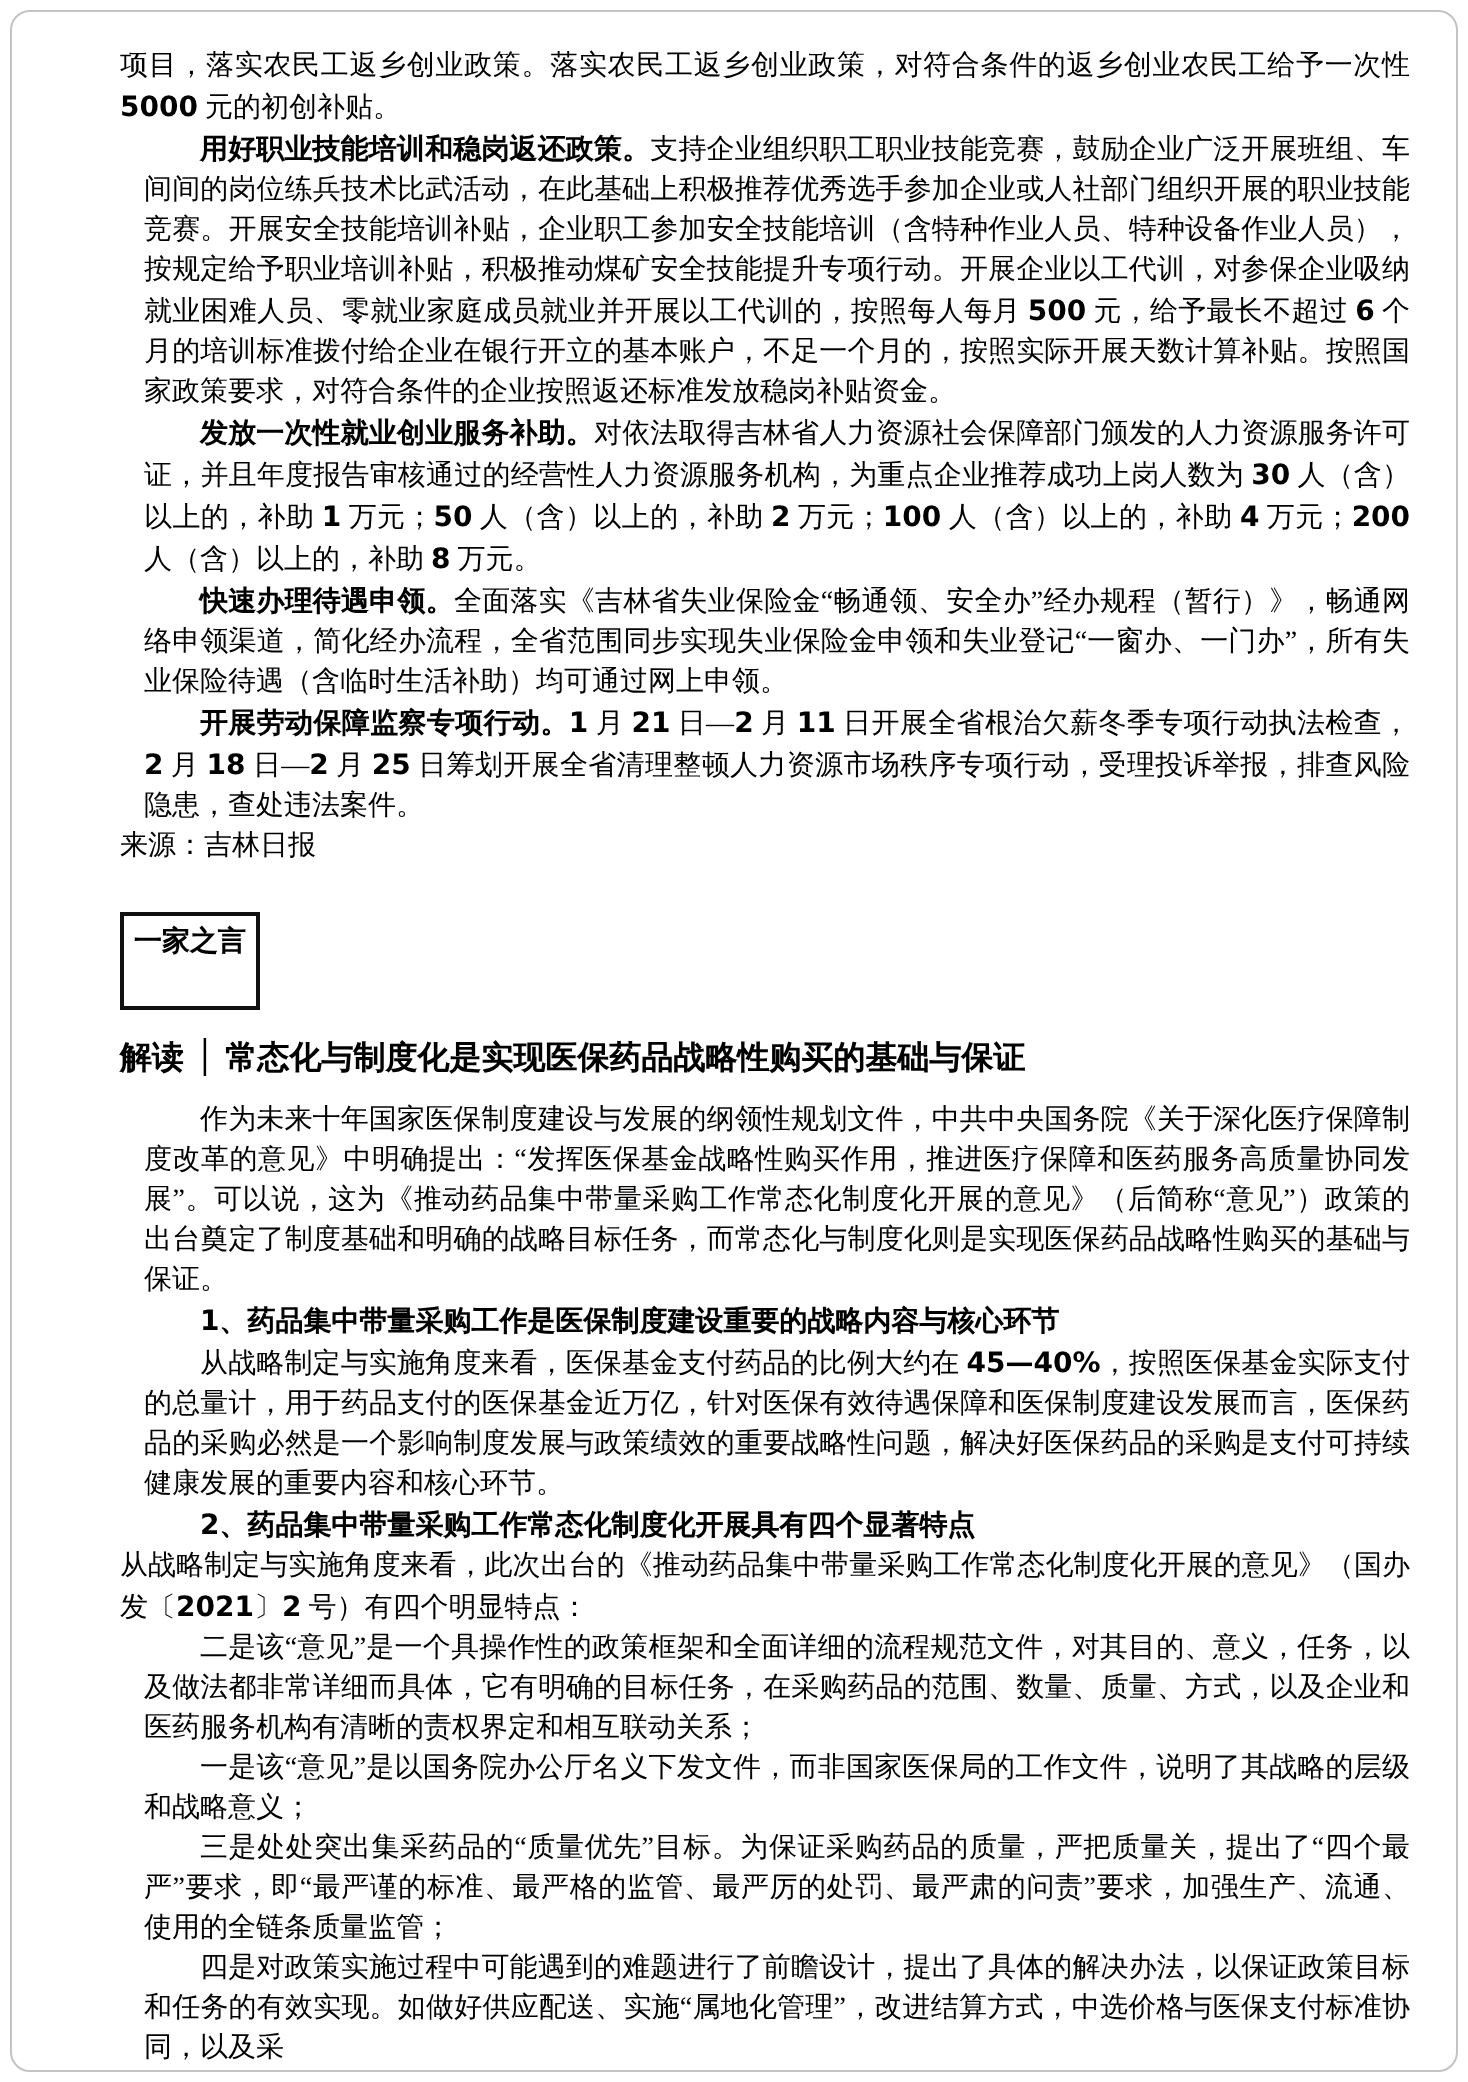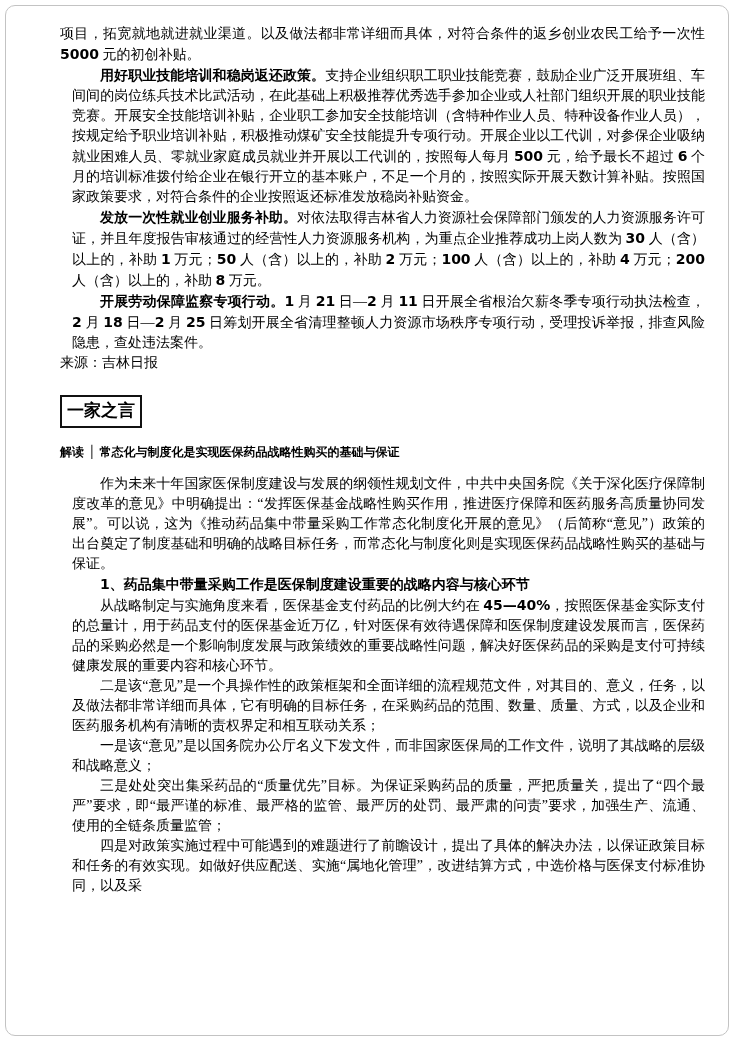--- a/index.html
+++ b/index.html
@@ -27,42 +27,45 @@
   .para.right { text-align:left; text-indent:0; }
   .run { font-family:inherit; }
   .lead, .bnum, .heading .run {
     font-weight:bold;
     font-family:"DejaVu Sans","Liberation Sans",sans-serif;
   }
   .boxed-row { margin:22px 0 12px 0; }
   .boxed {
     display:inline-block;
     border:2px solid #111;
-    padding:1px 5px 4px 5px;
+    padding:1px 5px 20px 5px;
     font-family:"DejaVu Sans","Liberation Sans",sans-serif;
-    font-weight:bold; font-size:17px; line-height:24px;
+    font-weight:bold; font-size:14px; line-height:24px;
   }
   .article-title {
     margin:0 0 10px 0;
     font-family:"DejaVu Sans","Liberation Sans",sans-serif;
-    font-weight:bold; font-size:12px; line-height:24px;
+    font-weight:bold; font-size:16px; line-height:24px;
   }
 </style>
 </head>
 <body>
 
 <div class="page-frame"></div>
 <div class="content">
-    <div class="para"><span class="run">项目，拓宽就地就进就业渠道。以及做法都非常详细而具体，对符合条件的返乡创业农民工给予一次性 </span><span class="run bnum">5000</span><span class="run"> 元的初创补贴。</span></div>
+    <div class="para"><span class="run">项目，落实农民工返乡创业政策。落实农民工返乡创业政策，对符合条件的返乡创业农民工给予一次性 </span><span class="run bnum">5000</span><span class="run"> 元的初创补贴。</span></div>
     <div class="para indent"><span class="run lead">用好职业技能培训和稳岗返还政策。</span><span class="run">支持企业组织职工职业技能竞赛，鼓励企业广泛开展班组、车间间的岗位练兵技术比武活动，在此基础上积极推荐优秀选手参加企业或人社部门组织开展的职业技能竞赛。开展安全技能培训补贴，企业职工参加安全技能培训（含特种作业人员、特种设备作业人员），按规定给予职业培训补贴，积极推动煤矿安全技能提升专项行动。开展企业以工代训，对参保企业吸纳就业困难人员、零就业家庭成员就业并开展以工代训的，按照每人每月 </span><span class="run bnum">500</span><span class="run"> 元，给予最长不超过 </span><span class="run bnum">6</span><span class="run"> 个月的培训标准拨付给企业在银行开立的基本账户，不足一个月的，按照实际开展天数计算补贴。按照国家政策要求，对符合条件的企业按照返还标准发放稳岗补贴资金。</span></div>
     <div class="para indent"><span class="run lead">发放一次性就业创业服务补助。</span><span class="run">对依法取得吉林省人力资源社会保障部门颁发的人力资源服务许可证，并且年度报告审核通过的经营性人力资源服务机构，为重点企业推荐成功上岗人数为 </span><span class="run bnum">30</span><span class="run"> 人（含）以上的，补助 </span><span class="run bnum">1</span><span class="run"> 万元；</span><span class="run bnum">50</span><span class="run"> 人（含）以上的，补助 </span><span class="run bnum">2</span><span class="run"> 万元；</span><span class="run bnum">100</span><span class="run"> 人（含）以上的，补助 </span><span class="run bnum">4</span><span class="run"> 万元；</span><span class="run bnum">200</span><span class="run"> 人（含）以上的，补助 </span><span class="run bnum">8</span><span class="run"> 万元。</span></div>
+    <div class="para indent"><span class="run lead">快速办理待遇申领。</span><span class="run">全面落实《吉林省失业保险金“畅通领、安全办”经办规程（暂行）》，畅通网络申领渠道，简化经办流程，全省范围同步实现失业保险金申领和失业登记“一窗办、一门办”，所有失业保险待遇（含临时生活补助）均可通过网上申领。</span></div>
     <div class="para indent"><span class="run lead">开展劳动保障监察专项行动。</span><span class="run bnum">1</span><span class="run"> 月 </span><span class="run bnum">21</span><span class="run"> 日—</span><span class="run bnum">2</span><span class="run"> 月 </span><span class="run bnum">11</span><span class="run"> 日开展全省根治欠薪冬季专项行动执法检查，</span><span class="run bnum">2</span><span class="run"> 月 </span><span class="run bnum">18</span><span class="run"> 日—</span><span class="run bnum">2</span><span class="run"> 月 </span><span class="run bnum">25</span><span class="run"> 日筹划开展全省清理整顿人力资源市场秩序专项行动，受理投诉举报，排查风险隐患，查处违法案件。</span></div>
     <div class="para right"><span class="run">来源：吉林日报</span></div>
     <div class="boxed-row"><span class="boxed">一家之言</span></div>
     <div class="article-title">解读 │ 常态化与制度化是实现医保药品战略性购买的基础与保证</div>
     <div class="para indent"><span class="run">作为未来十年国家医保制度建设与发展的纲领性规划文件，中共中央国务院《关于深化医疗保障制度改革的意见》中明确提出：“发挥医保基金战略性购买作用，推进医疗保障和医药服务高质量协同发展”。可以说，这为《推动药品集中带量采购工作常态化制度化开展的意见》（后简称“意见”）政策的出台奠定了制度基础和明确的战略目标任务，而常态化与制度化则是实现医保药品战略性购买的基础与保证。</span></div>
     <div class="para indent heading"><span class="run">1、药品集中带量采购工作是医保制度建设重要的战略内容与核心环节</span></div>
     <div class="para indent"><span class="run">从战略制定与实施角度来看，医保基金支付药品的比例大约在 </span><span class="run bnum">45—40%</span><span class="run">，按照医保基金实际支付的总量计，用于药品支付的医保基金近万亿，针对医保有效待遇保障和医保制度建设发展而言，医保药品的采购必然是一个影响制度发展与政策绩效的重要战略性问题，解决好医保药品的采购是支付可持续健康发展的重要内容和核心环节。</span></div>
+    <div class="para indent heading"><span class="run">2、药品集中带量采购工作常态化制度化开展具有四个显著特点</span></div>
+    <div class="para"><span class="run">从战略制定与实施角度来看，此次出台的《推动药品集中带量采购工作常态化制度化开展的意见》（国办发〔</span><span class="run bnum">2021</span><span class="run">〕</span><span class="run bnum">2</span><span class="run"> 号）有四个明显特点：</span></div>
     <div class="para indent"><span class="run">二是该“意见”是一个具操作性的政策框架和全面详细的流程规范文件，对其目的、意义，任务，以及做法都非常详细而具体，它有明确的目标任务，在采购药品的范围、数量、质量、方式，以及企业和医药服务机构有清晰的责权界定和相互联动关系；</span></div>
     <div class="para indent"><span class="run">一是该“意见”是以国务院办公厅名义下发文件，而非国家医保局的工作文件，说明了其战略的层级和战略意义；</span></div>
     <div class="para indent"><span class="run">三是处处突出集采药品的“质量优先”目标。为保证采购药品的质量，严把质量关，提出了“四个最严”要求，即“最严谨的标准、最严格的监管、最严厉的处罚、最严肃的问责”要求，加强生产、流通、使用的全链条质量监管；</span></div>
     <div class="para indent"><span class="run">四是对政策实施过程中可能遇到的难题进行了前瞻设计，提出了具体的解决办法，以保证政策目标和任务的有效实现。如做好供应配送、实施“属地化管理”，改进结算方式，中选价格与医保支付标准协同，以及采</span></div>
   </div>
 
 </body></html>

